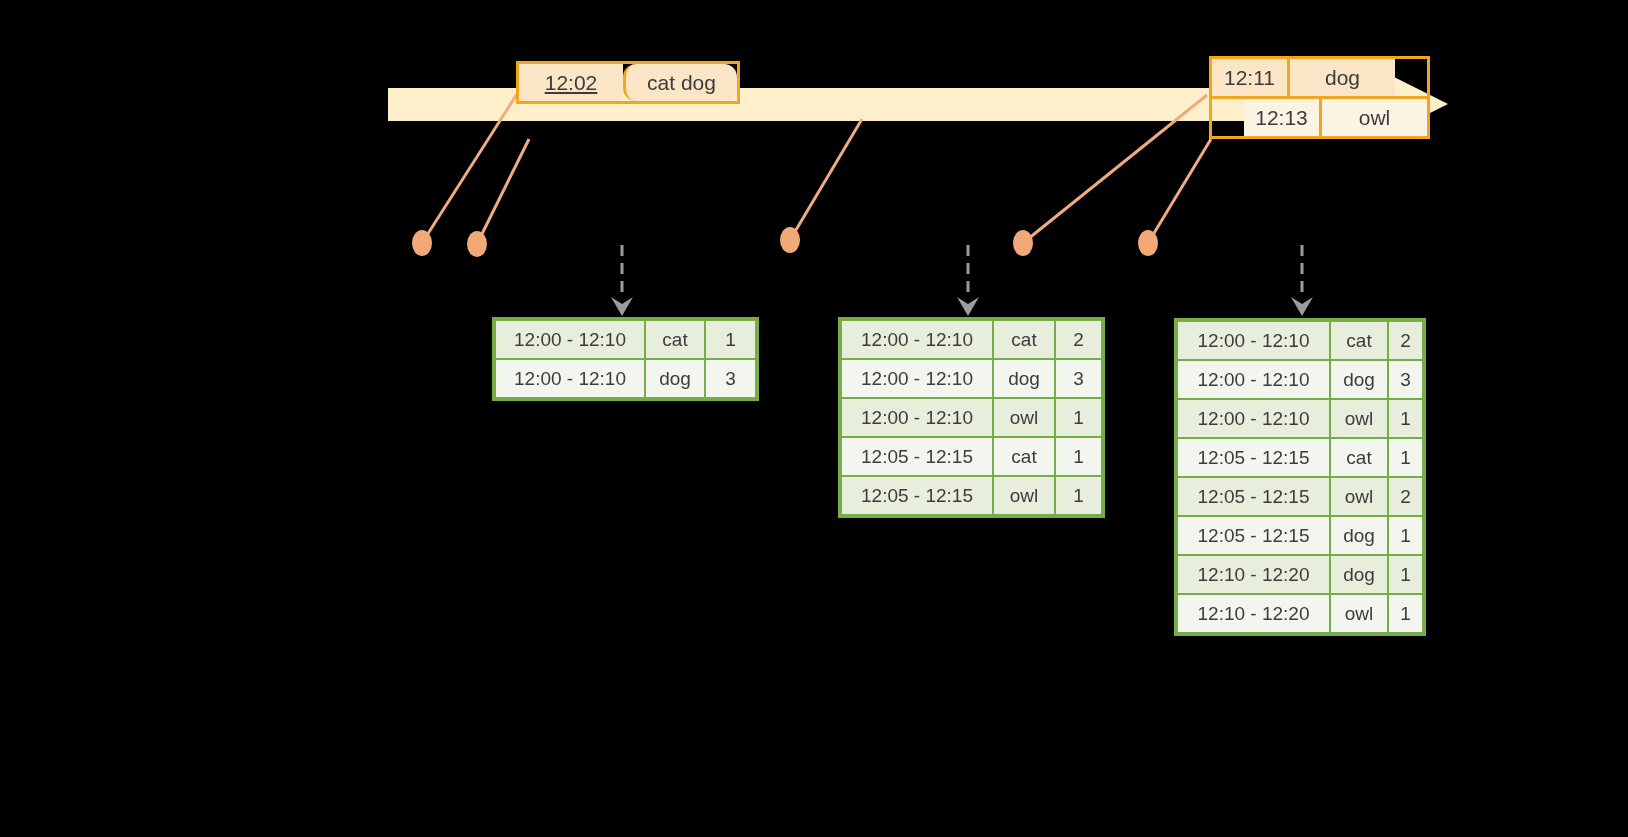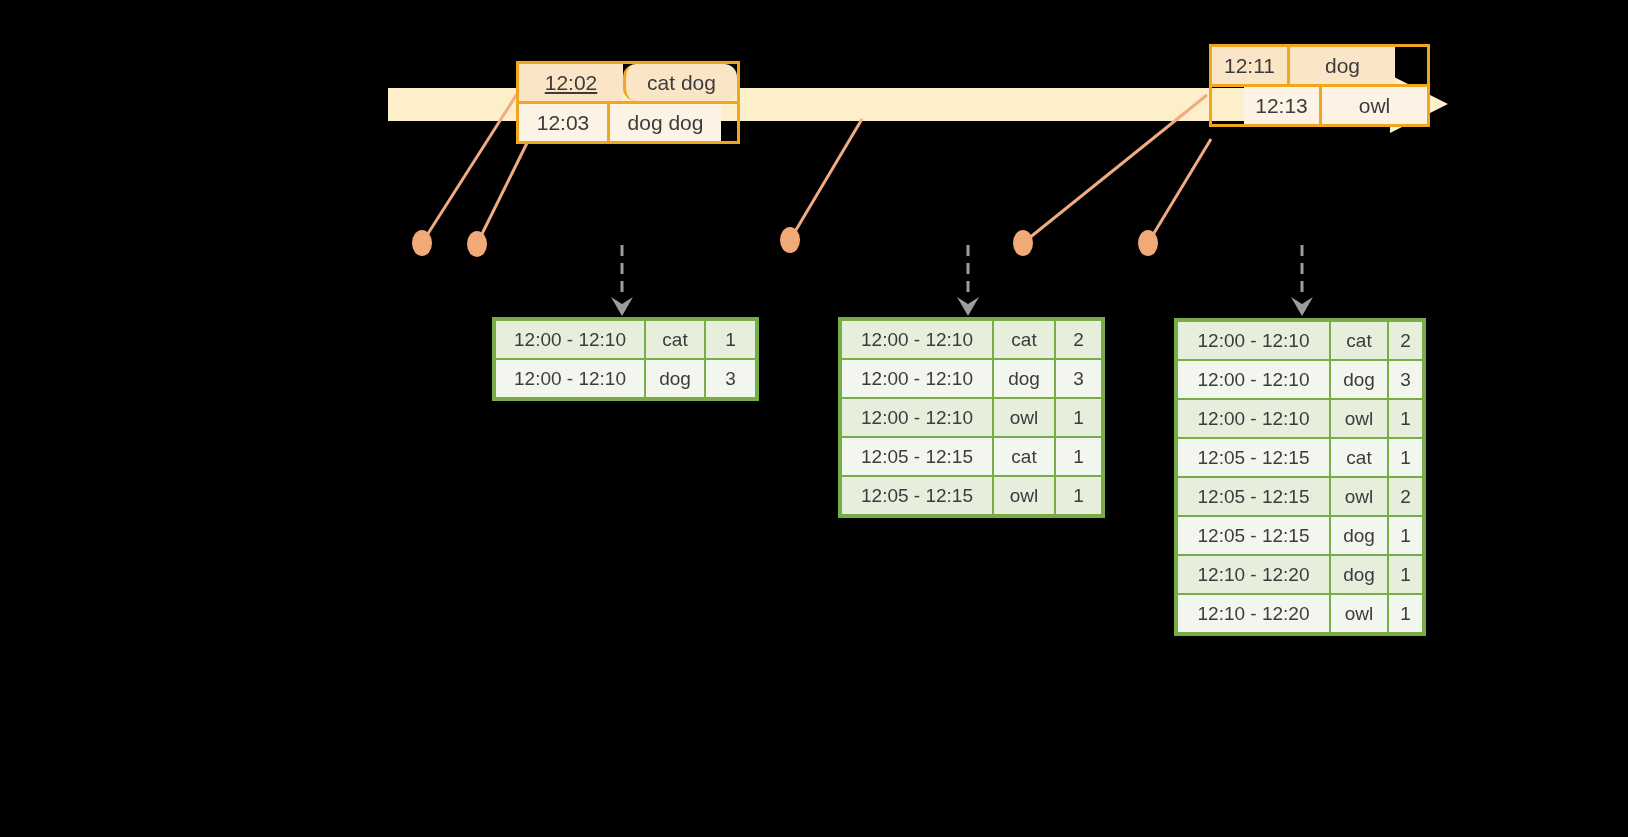--- a/index.html
+++ b/index.html
@@ -78,28 +78,24 @@
       <line x1="1302" y1="245" x2="1302" y2="298" stroke="#9C9C9C" stroke-width="3" stroke-dasharray="11,7"></line>
       <path d="M1291 297 L1302 316 L1313 297 L1302 304 Z" fill="#9C9C9C"></path>
     </g>
   </svg>
 
   <div class="etable" style="left:516px; top:61px;">
       <div class="trow odd">
         <div class="tcell" style="width: 104px; text-decoration: underline;">12:02</div>
         <div class="tcell" style="width: 111px; border-radius: 13px;">cat dog</div>
       </div>
-      <div class="trow even">
-        <div class="tcell" style="width: 88px;">12:03</div>
-        <div class="tcell" style="width: 111px;">dog dog</div>
-      </div>
     </div>
 
 
-  <div class="etable" style="left:1209px; top:44px;">
+  <div class="etable" style="left:1209px; top:56px;">
       <div class="trow odd">
         <div class="tcell" style="width: 75px;">12:11</div>
         <div class="tcell" style="width: 105px;">dog</div>
       </div>
       <div class="trow even">
         <div class="tcell" style="width: 75px; margin-left: 32px;">12:13</div>
         <div class="tcell" style="width: 105px;">owl</div>
       </div>
     </div>
 

